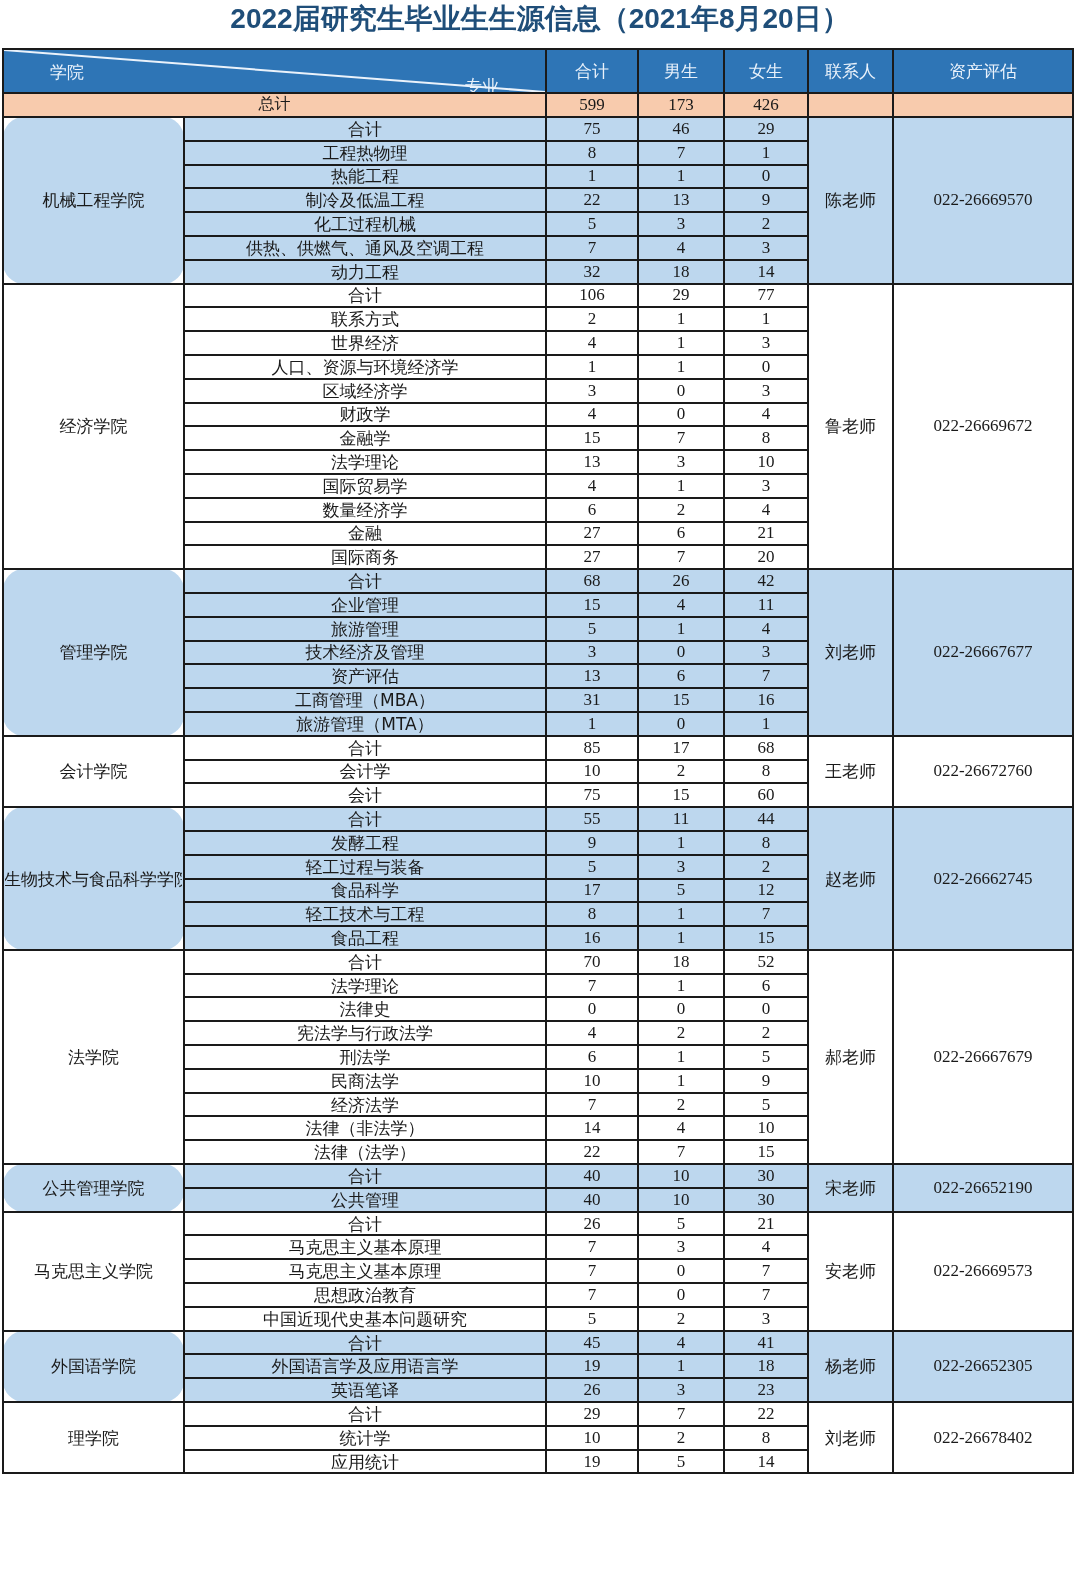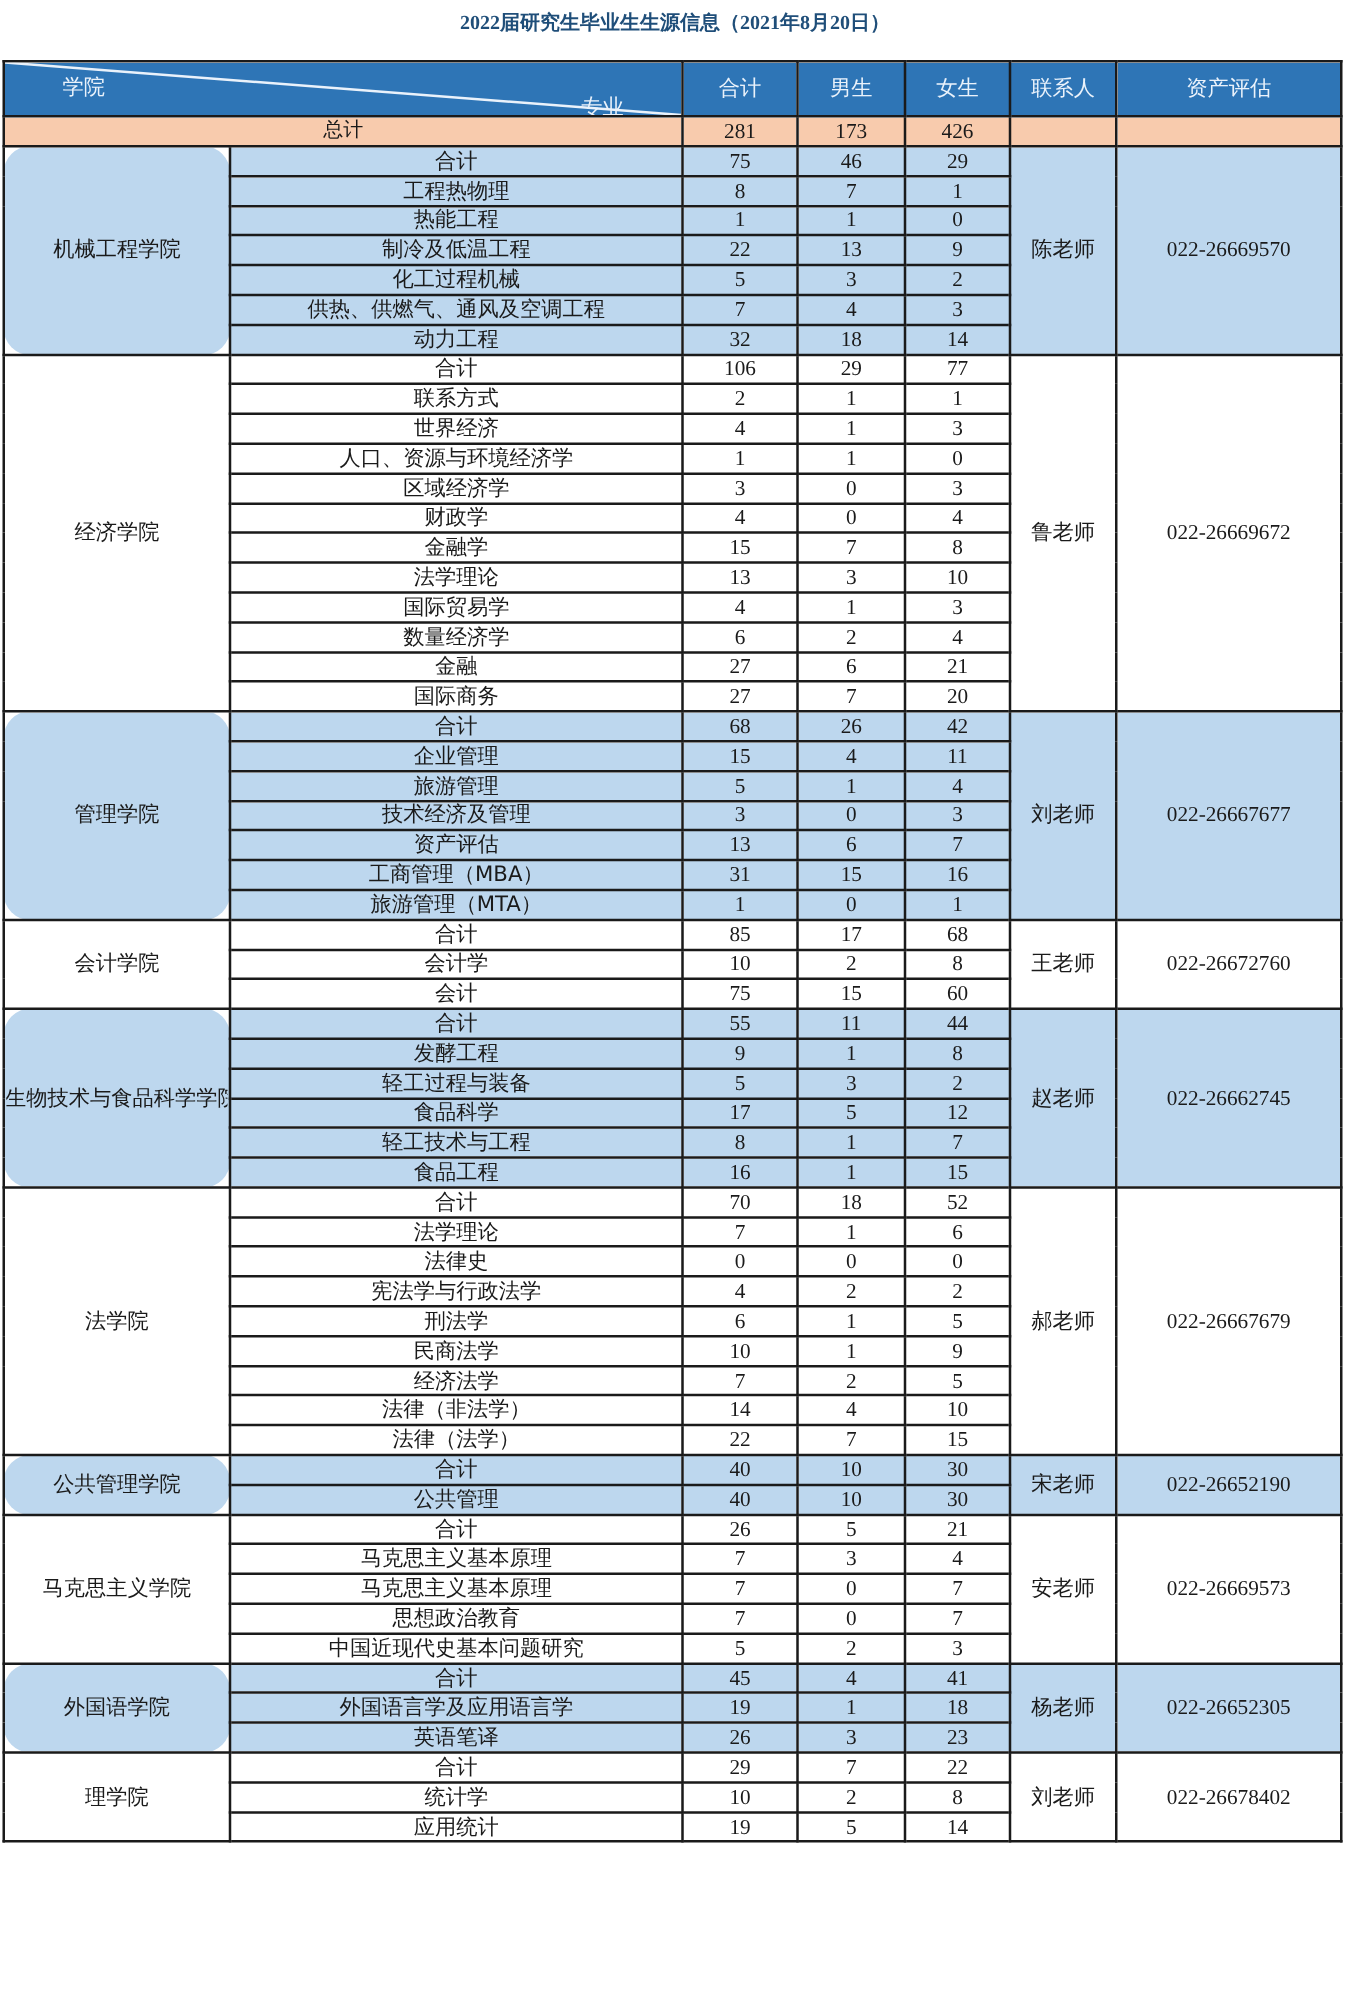--- a/index.html
+++ b/index.html
@@ -1,30 +1,30 @@
 <!DOCTYPE html>
 <html><head>
 <meta charset="utf-8">
 <style>
   html, body { margin: 0; padding: 0; background: #ffffff; }
   body { width: 1080px; height: 1596px; position: relative; overflow: hidden;
          font-family: "Liberation Serif", "DejaVu Serif", serif; color: #1a1a1a; }
   .title { position: absolute; left: 0; top: 4px; width: 1080px; text-align: center;
-           font-family: Liberation Serif, serif; font-weight: bold;
-           font-size: 16px; color: #1f4e79; letter-spacing: 0px; line-height: 30px; }
+           font-family: Liberation Sans, sans-serif; font-weight: bold;
+           font-size: 28px; color: #1f4e79; letter-spacing: 0px; line-height: 30px; }
   table.grid { position: absolute; left: 2px; top: 48px; width: 1070px;
                border-collapse: collapse; table-layout: fixed; }
   table.grid td { border: 2px solid #1a1a1a; padding: 0; text-align: center;
                   vertical-align: middle; font-size: 17px; line-height: 20px;
                   overflow: hidden; white-space: nowrap; }
   tr.hdr td { background: #2e75b6; color: #eaf2fb; height: 42px;
               font-family: "DejaVu Sans", "Liberation Sans", sans-serif; font-size: 17px; }
   tr.hdr td.diag { position: relative; padding: 0; }
   .diag-svg { position: absolute; left: 0; top: 0; width: 100%; height: 100%; }
-  .diag-left { position: absolute; left: 46px; top: 12px; font-family: Liberation Mono, monospace; }
+  .diag-left { position: absolute; left: 46px; top: 12px; }
   .diag-right { position: absolute; right: 46px; top: 26px; }
   tr.total td { background: #f8cbad; height: 22px; color: #1a1a1a; }
   tr.total td.lbl { font-family: Liberation Mono, monospace; font-size: 16px; }
   tr.r td { height: 21.8px; }
   td.blue { background: #bdd7ee; }
   td.white { background: #ffffff; }
   td.cjk { font-family: "DejaVu Sans", "Liberation Sans", sans-serif; font-size: 16px; }
   td.college { white-space: normal; line-height: 22px; padding: 0 4px; border-radius: 21px; }
   td.phone { font-size: 17px; }
 </style>
@@ -53,21 +53,21 @@
         <span class="diag-right">专业</span>
       </td>
       <td>合计</td>
       <td>男生</td>
       <td>女生</td>
       <td>联系人</td>
       <td>资产评估</td>
     </tr>
     <tr class="total">
       <td class="lbl" colspan="2">总计</td>
-      <td>281</td>
+      <td>599</td>
       <td>173</td>
       <td>426</td>
       <td></td>
       <td></td>
     </tr>
   <tr class="r">
         <td class="cjk college blue" rowspan="7">机械工程学院</td>
         <td class="cjk blue">合计</td>
         <td class="num blue">75</td>
         <td class="num blue">46</td>

